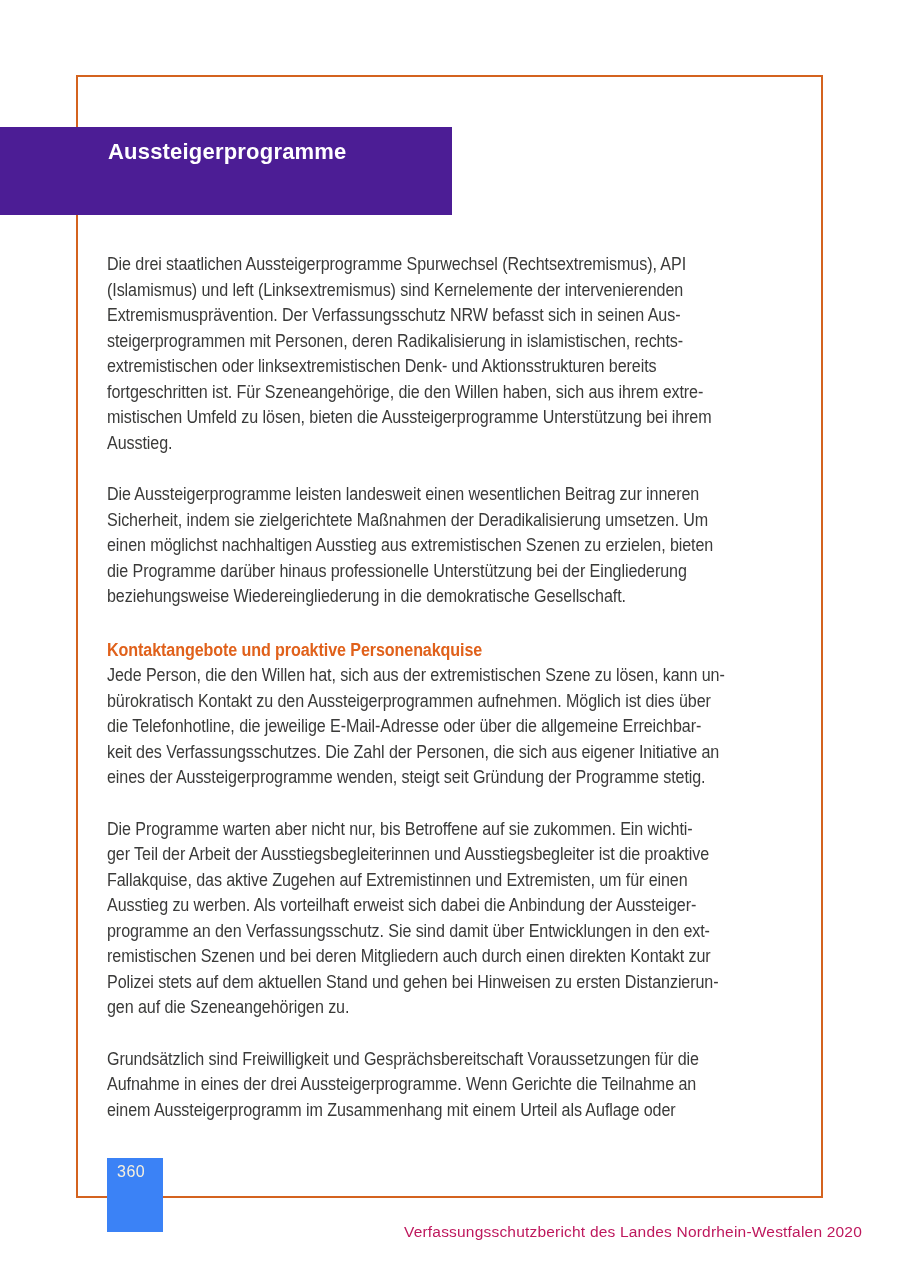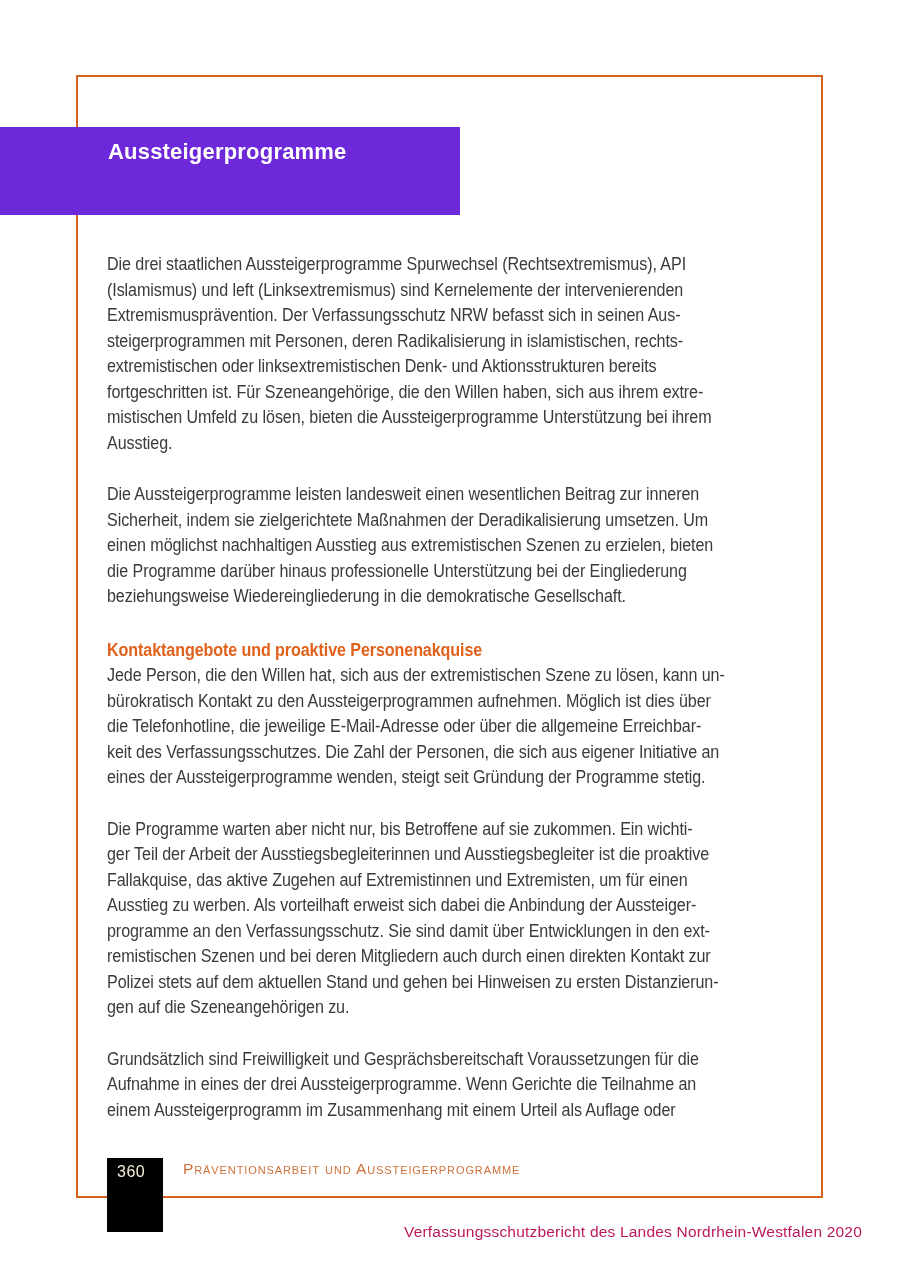--- a/index.html
+++ b/index.html
@@ -16,23 +16,22 @@
     left:76px;top:75px;
     width:743px;height:1119px;
     border:2px solid #d4631f;
     z-index:1;
   }
   
   #banner{
     position:absolute;
     left:0;top:127px;
     width:452px;height:88px;
-    background:#6d28d9;
+    background:#4c1d95;
     z-index:2;
-    padding-left:8px;
   }
   #banner .title{
     position:absolute;
     left:108px;top:12px;
     color:#ffffff;
     font-size:22px;
     font-weight:bold;
     letter-spacing:.2px;
   }
   
@@ -59,21 +58,21 @@
     font-weight:bold;
     line-height:25.5px;
     letter-spacing:-0.1px;
   }
   .para.tight{margin-top:0;}
   
   #page-number-box{
     position:absolute;
     left:107px;top:1158px;
     width:56px;height:74px;
-    background:#000000;
+    background:#3b82f6;
     z-index:3;
   }
   #page-number-box .num{
     position:absolute;
     left:10px;top:5px;
     color:#f7f0dd;
     font-size:16px;
     letter-spacing:.5px;
   }
   #running-head{
@@ -131,21 +130,20 @@
 Ausstieg zu werben. Als vorteilhaft erweist sich dabei die Anbindung der Aussteiger-
 programme an den Verfassungsschutz.  Sie sind damit über Entwicklungen in den ext-
 remistischen Szenen und bei deren Mitgliedern auch durch einen direkten Kontakt zur
 Polizei stets auf dem aktuellen Stand und gehen bei Hinweisen zu ersten Distanzierun-
 gen auf die Szeneangehörigen zu.</p>
     <p class="para">Grundsätzlich sind Freiwilligkeit und Gesprächsbereitschaft Voraussetzungen für die
 Aufnahme in eines der drei Aussteigerprogramme. Wenn Gerichte die Teilnahme an
 einem Aussteigerprogramm im Zusammenhang mit einem Urteil als Auflage oder</p>
   </div>
 
-  <div id="running-head">Präventionsarbeit und Aussteigerprogramme</div>
 
   <div id="page-number-box">
     <span class="num">360</span>
   </div>
 
   <div id="report-title">Verfassungsschutzbericht des Landes Nordrhein-Westfalen 2020</div>
 
 </div>
 
 </body></html>

